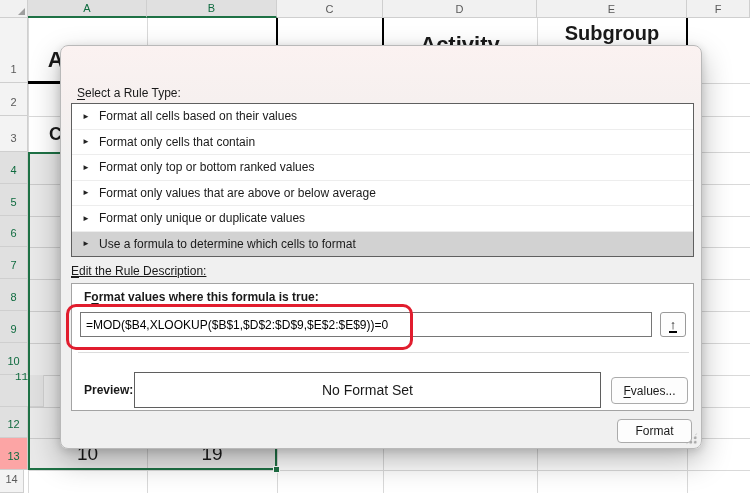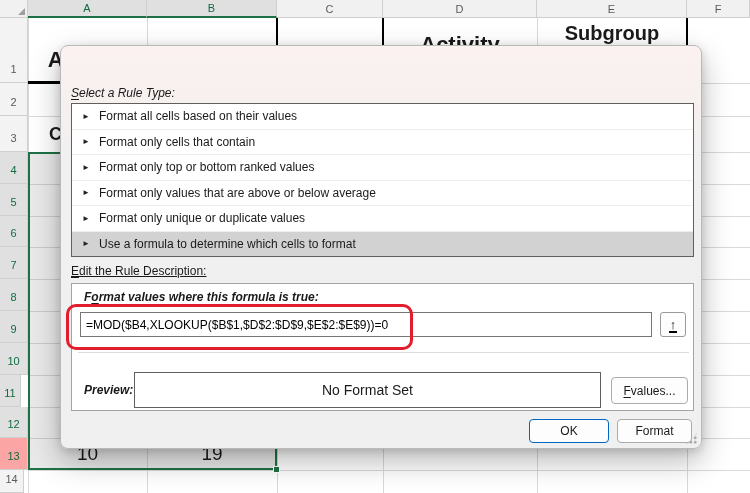--- a/index.html
+++ b/index.html
@@ -14,21 +14,21 @@
           box-shadow:0 12px 30px rgba(0,0,0,.28),0 2px 8px rgba(0,0,0,.14);
           font-size:12px;color:#1a1a1a;}
   #dialog *{box-sizing:border-box;}
   #titlebar{position:absolute;left:0;top:0;width:100%;height:32px;}
   #dlg-title{position:absolute;left:22px;top:11px;font-size:13px;}
   #helpbtn{position:absolute;left:558px;top:9px;width:22px;height:18px;text-align:center;
            font-size:13px;color:#404040;cursor:pointer;}
   #closebtn{position:absolute;left:602px;top:7px;width:28px;height:22px;text-align:center;
             font-size:14px;color:#333;cursor:pointer;line-height:22px;}
   .lbl{position:absolute;white-space:nowrap;}
-  .bold{font-weight:bold;font-style:italic;}
+  .bold{font-weight:bold;}
   #rulelist{position:absolute;left:10px;top:57px;width:623px;height:154px;background:#fff;
             border:1.5px solid #5f5f5f;display:flex;flex-direction:column;}
   .rule-item{flex:1;display:flex;align-items:center;padding-left:10px;
              border-bottom:1px solid #ededed;cursor:default;white-space:nowrap;}
   .rule-item:last-child{border-bottom:none;}
   .rule-item.selected{background:#d2d2d2;}
   .rule-arrow{font-size:8px;margin-right:7px;color:#222;width:10px;display:inline-block;}
   #groupbox{position:absolute;left:10px;top:237px;width:623px;height:128px;background:#fff;
             border:1px solid #a3a3a3;}
   #formula-input{position:absolute;left:8px;top:28px;width:572px;height:25px;
@@ -97,37 +97,37 @@
       <div style="left: 0px; top: 18px; width: 28px; height: 65px; background: rgb(243, 243, 243); border-right: 1px solid rgb(207, 207, 207); border-bottom: 1px solid rgb(207, 207, 207); color: rgb(90, 90, 90); display: flex; align-items: flex-end; justify-content: center; padding-bottom: 7px; font-size: 11px;">1</div>
       <div style="left: 0px; top: 83px; width: 28px; height: 33px; background: rgb(243, 243, 243); border-right: 1px solid rgb(207, 207, 207); border-bottom: 1px solid rgb(207, 207, 207); color: rgb(90, 90, 90); display: flex; align-items: flex-end; justify-content: center; padding-bottom: 7px; font-size: 11px;">2</div>
       <div style="left: 0px; top: 116px; width: 28px; height: 36px; background: rgb(243, 243, 243); border-right: 1px solid rgb(207, 207, 207); border-bottom: 1px solid rgb(207, 207, 207); color: rgb(90, 90, 90); display: flex; align-items: flex-end; justify-content: center; padding-bottom: 7px; font-size: 11px;">3</div>
       <div style="left: 0px; top: 152px; width: 28px; height: 32px; background: rgb(224, 224, 224); border-right: 1px solid rgb(207, 207, 207); border-bottom: 1px solid rgb(207, 207, 207); color: rgb(15, 107, 63); display: flex; align-items: flex-end; justify-content: center; padding-bottom: 7px; font-size: 11px;">4</div>
       <div style="left: 0px; top: 184px; width: 28px; height: 32px; background: rgb(224, 224, 224); border-right: 1px solid rgb(207, 207, 207); border-bottom: 1px solid rgb(207, 207, 207); color: rgb(15, 107, 63); display: flex; align-items: flex-end; justify-content: center; padding-bottom: 7px; font-size: 11px;">5</div>
       <div style="left: 0px; top: 216px; width: 28px; height: 31px; background: rgb(224, 224, 224); border-right: 1px solid rgb(207, 207, 207); border-bottom: 1px solid rgb(207, 207, 207); color: rgb(15, 107, 63); display: flex; align-items: flex-end; justify-content: center; padding-bottom: 7px; font-size: 11px;">6</div>
       <div style="left: 0px; top: 247px; width: 28px; height: 32px; background: rgb(224, 224, 224); border-right: 1px solid rgb(207, 207, 207); border-bottom: 1px solid rgb(207, 207, 207); color: rgb(15, 107, 63); display: flex; align-items: flex-end; justify-content: center; padding-bottom: 7px; font-size: 11px;">7</div>
       <div style="left: 0px; top: 279px; width: 28px; height: 32px; background: rgb(224, 224, 224); border-right: 1px solid rgb(207, 207, 207); border-bottom: 1px solid rgb(207, 207, 207); color: rgb(15, 107, 63); display: flex; align-items: flex-end; justify-content: center; padding-bottom: 7px; font-size: 11px;">8</div>
       <div style="left: 0px; top: 311px; width: 28px; height: 32px; background: rgb(224, 224, 224); border-right: 1px solid rgb(207, 207, 207); border-bottom: 1px solid rgb(207, 207, 207); color: rgb(15, 107, 63); display: flex; align-items: flex-end; justify-content: center; padding-bottom: 7px; font-size: 11px;">9</div>
       <div style="left: 0px; top: 343px; width: 28px; height: 32px; background: rgb(224, 224, 224); border-right: 1px solid rgb(207, 207, 207); border-bottom: 1px solid rgb(207, 207, 207); color: rgb(15, 107, 63); display: flex; align-items: flex-end; justify-content: center; padding-bottom: 7px; font-size: 11px;">10</div>
-      <div style="left: 0px; top: 375px; width: 21px; height: 32px; background: rgb(224, 224, 224); border-right: 1px solid rgb(207, 207, 207); border-bottom: 1px solid rgb(207, 207, 207); color: rgb(15, 107, 63); display: flex; align-items: flex-end; justify-content: center; padding-bottom: 7px; font-size: 11px;">11</div>
+      <div style="left: 0px; top: 375px; width: 44px; height: 32px; background: rgb(224, 224, 224); border-right: 1px solid rgb(207, 207, 207); border-bottom: 1px solid rgb(207, 207, 207); color: rgb(15, 107, 63); display: flex; align-items: flex-end; justify-content: center; padding-bottom: 23px; font-size: 11px; font-family: Liberation Mono, monospace;">11</div>
       <div style="left: 0px; top: 407px; width: 28px; height: 31px; background: rgb(224, 224, 224); border-right: 1px solid rgb(207, 207, 207); border-bottom: 1px solid rgb(207, 207, 207); color: rgb(15, 107, 63); display: flex; align-items: flex-end; justify-content: center; padding-bottom: 7px; font-size: 11px;">12</div>
       <div style="left: 0px; top: 438px; width: 28px; height: 32px; background: #fca5a5; border-right: 1px solid rgb(207, 207, 207); border-bottom: 1px solid rgb(207, 207, 207); color: rgb(15, 107, 63); display: flex; align-items: flex-end; justify-content: center; padding-bottom: 7px; font-size: 11px;">13</div>
       <div style="left: 0px; top: 470px; width: 24px; height: 23px; background: rgb(243, 243, 243); border-right: 1px solid rgb(207, 207, 207); border-bottom: 1px solid rgb(207, 207, 207); color: rgb(90, 90, 90); display: flex; align-items: flex-end; justify-content: center; padding-bottom: 7px; font-size: 11px;">14</div>
       <div style="left: 29px; top: 19px; width: 117px; height: 63px; display: flex; justify-content: center; align-items: center; padding-left: 0px; padding-top: 0px; font-size: 22px; font-weight: 700; color: rgb(26, 26, 26); white-space: nowrap; overflow: visible; transform: translateY(9px);">Activity</div>
       <div style="left: 384px; top: 19px; width: 152px; height: 63px; display: flex; justify-content: center; align-items: center; padding-left: 0px; padding-top: 0px; font-size: 22px; font-weight: 700; color: rgb(26, 26, 26); white-space: nowrap; overflow: visible; transform: translateY(-6px);">Activity</div>
       <div style="left: 538px; top: 19px; width: 148px; height: 63px; display: flex; justify-content: center; align-items: flex-start; padding-left: 0px; padding-top: 3px; font-size: 20px; font-weight: 700; color: rgb(26, 26, 26); white-space: nowrap; overflow: visible;">Subgroup</div>
       <div style="left: 29px; top: 117px; width: 117px; height: 34px; display: flex; justify-content: flex-start; align-items: center; padding-left: 20px; padding-top: 0px; font-size: 18px; font-weight: 700; color: rgb(26, 26, 26); white-space: nowrap; overflow: visible;">C</div>
       <div style="left: 29px; top: 439px; width: 117px; height: 30px; display: flex; justify-content: center; align-items: center; padding-left: 0px; padding-top: 0px; font-size: 19px; font-weight: 400; color: rgb(26, 26, 26); white-space: nowrap; overflow: visible;">10</div>
       <div style="left: 148px; top: 439px; width: 128px; height: 30px; display: flex; justify-content: center; align-items: center; padding-left: 0px; padding-top: 0px; font-size: 19px; font-weight: 400; color: rgb(26, 26, 26); white-space: nowrap; overflow: visible;">19</div>
       <div style="left: 28px; top: 152px; width: 249px; height: 318px; border: 2px solid rgb(30, 113, 69); background: transparent;"></div>
       <div style="left: 273px; top: 466px; width: 7px; height: 7px; background: rgb(30, 113, 69); border: 1px solid rgb(255, 255, 255);"></div>
     </div>
 
   <div id="dialog">
 
-    <div class="lbl" style="left:10px;top:40px;font-style:italic;"><u>S</u><span>elect a Rule Type:</span></div>
+    <div class="lbl" style="left:16px;top:40px;"><u>S</u><span>elect a Rule Type:</span></div>
 
     <div id="rulelist">
         <div class="rule-item">
           <span class="rule-arrow">►</span>
           <span>Format all cells based on their values</span>
         </div>
         <div class="rule-item">
           <span class="rule-arrow">►</span>
           <span>Format only cells that contain</span>
         </div>
@@ -162,19 +162,18 @@
 
       <div class="lbl bold" style="left:12px;top:99px;">Preview:</div>
 
       <div id="preview-box">
         <span>No Format Set</span>
       </div>
 
       <button class="btn" id="format-btn"><u>F</u><span>values...</span></button>
     </div>
 
-    <button class="btn" id="ok-btn">OK</button>
     <button class="btn" id="cancel-btn">Format</button>
     <div id="grip"></div>
   </div>
 
   <div id="red-annotation" style="border-color: rgb(225, 29, 46);"></div>
 </div>
 
 </body></html>

